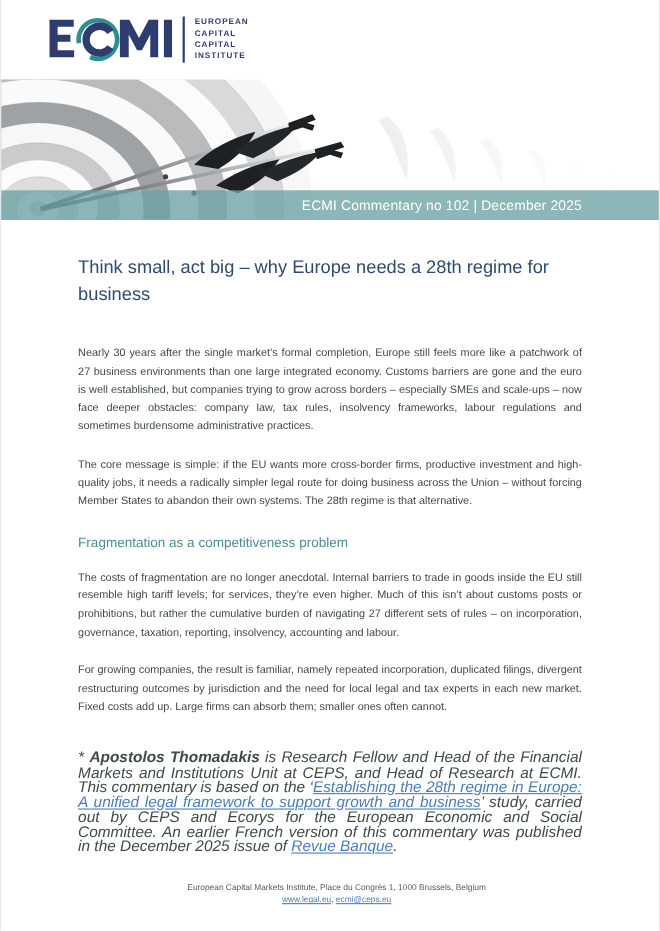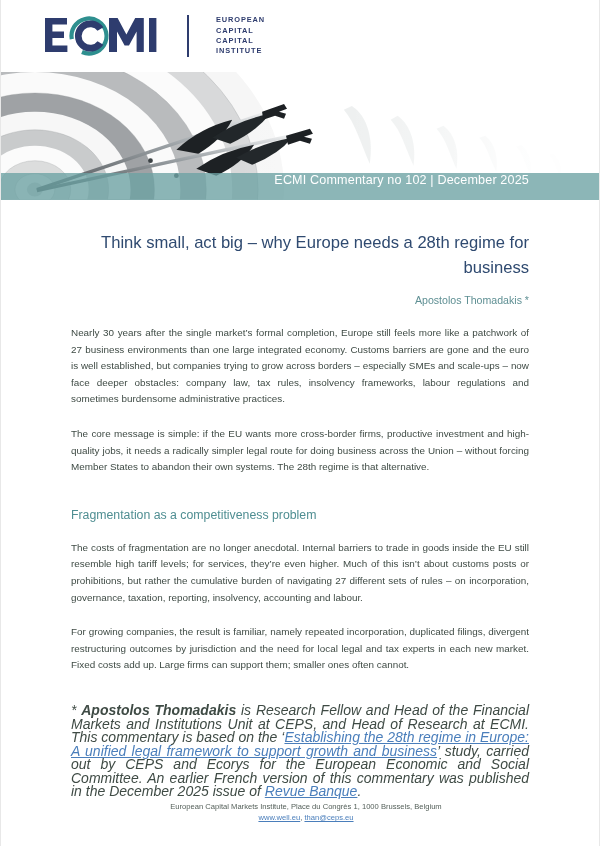--- a/index.html
+++ b/index.html
@@ -36,22 +36,22 @@
     display: flex;
     align-items: center;
   }
   .logo-mark {
     position: relative;
     width: 118px;
     height: 44px;
   }
   .logo-mark svg { display: block; }
   .logo-sub {
-    margin-left: 26px;
-    padding-left: 27px;
+    margin-left: 5px;
+    padding-left: 9px;
     border-left: 2px solid #2e3c6e;
     font-size: 7.4px;
     line-height: 10.4px;
     letter-spacing: 0.9px;
     color: #2e3c6e;
     font-weight: 600;
   }
 
   
   .banner {
@@ -66,21 +66,21 @@
     inset: 0;
   }
   .banner-band {
     position: absolute;
     left: 0;
     right: 0;
     bottom: 0;
     height: 27px;
     background: rgba(108,161,163,0.78);
     display: flex;
-    align-items: flex-start;
+    align-items: center;
     justify-content: flex-end;
   }
   .banner-band-text {
     color: #ffffff;
     font-size: 12.6px;
     letter-spacing: 0.15px;
     padding-right: 70px;
     white-space: nowrap;
   }
 
@@ -88,38 +88,37 @@
   .doc {
     padding: 0 70px;
     box-sizing: border-box;
   }
   .title {
     margin: 30px 0 0 0;
     font-size: 16.6px;
     line-height: 25px;
     color: #2f4a70;
     font-weight: 400;
-    text-align: right;
   }
   .author {
     margin: 14px 0 0 0;
     font-size: 10.6px;
     color: #5e8f93;
     text-align: right;
   }
   p.body {
     margin: 18px 0 0 0;
     font-size: 9.9px;
     line-height: 16.6px;
     text-align: justify;
     color: #3f4b45;
   }
-  p.body:first-of-type { margin-top: 19px; }
+  p.body:first-of-type { margin-top: 34px; }
   h2.section {
-    margin: 32px 0 0 0;
+    margin: 21px 0 0 0;
     font-size: 12.3px;
     font-weight: 400;
     color: #4f8e92;
     text-align: left;
   }
 
   
   .footnote {
     margin: 30px 0 0 0;
     font-size: 14px;
@@ -253,31 +252,30 @@
     </svg>
 
     <div class="banner-band">
       <span class="banner-band-text">ECMI Commentary no 102 | December 2025</span>
     </div>
   </div>
 
   <div class="doc">
 
     <h1 class="title">Think small, act big – why Europe needs a 28th regime for business</h1>
-    <div class="author">Apostolos Thomadakis *</div>
 
     <p class="body">Nearly 30 years after the single market’s formal completion, Europe still feels more like a patchwork of 27 business environments than one large integrated economy. Customs barriers are gone and the euro is well established, but companies trying to grow across borders – especially SMEs and scale-ups – now face deeper obstacles: company law, tax rules, insolvency frameworks, labour regulations and sometimes burdensome administrative practices.</p>
     <p class="body">The core message is simple: if the EU wants more cross-border firms, productive investment and high-quality jobs, it needs a radically simpler legal route for doing business across the Union – without forcing Member States to abandon their own systems. The 28th regime is that alternative.</p>
 
     <h2 class="section">Fragmentation as a competitiveness problem</h2>
 
     <p class="body">The costs of fragmentation are no longer anecdotal. Internal barriers to trade in goods inside the EU still resemble high tariff levels; for services, they’re even higher. Much of this isn’t about customs posts or prohibitions, but rather the cumulative burden of navigating 27 different sets of rules – on incorporation, governance, taxation, reporting, insolvency, accounting and labour.</p>
-    <p class="body">For growing companies, the result is familiar, namely repeated incorporation, duplicated filings, divergent restructuring outcomes by jurisdiction and the need for local legal and tax experts in each new market. Fixed costs add up. Large firms can support them; smaller ones often cannot.</p>
+    <p class="body">For growing companies, the result is familiar, namely repeated incorporation, duplicated filings, divergent restructuring outcomes by jurisdiction and the need for local legal and tax experts in each new market. Fixed costs add up. Large firms can absorb them; smaller ones often cannot.</p>
 
     <div class="footnote"><span>* </span><b>Apostolos Thomadakis</b><span> is Research Fellow and Head of the Financial Markets and Institutions Unit at CEPS, and Head of Research at ECMI. This commentary is based on the ‘</span><a href="#">Establishing the 28th regime in Europe: A unified legal framework to support growth and business</a><span>’ study, carried out by CEPS and Ecorys for the European Economic and Social Committee. An earlier French version of this commentary was published in the December 2025 issue of </span><a href="#">Revue Banque</a><span>.</span></div>
   </div>
 
   <div class="footer">
     <div>European Capital Markets Institute, Place du Congrès 1, 1000 Brussels, Belgium</div>
-    <div><a href="#">www.well.eu</a><span>, </span><a href="#">than@ceps.eu</a></div>
+    <div><a href="#">www.legal.eu</a><span>, </span><a href="#">ecmi@ceps.eu</a></div>
   </div>
 
 </div>
 
 </body></html>

